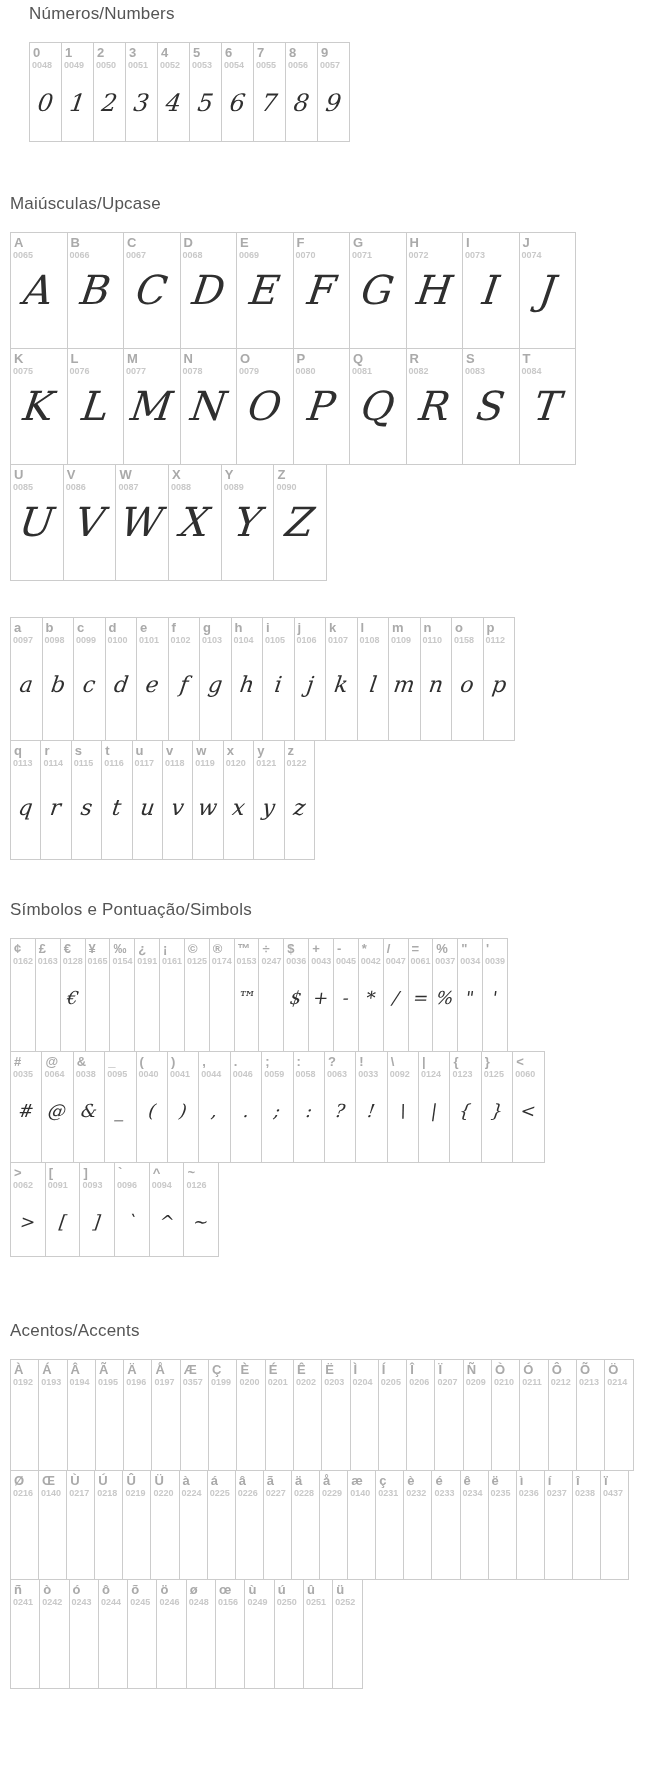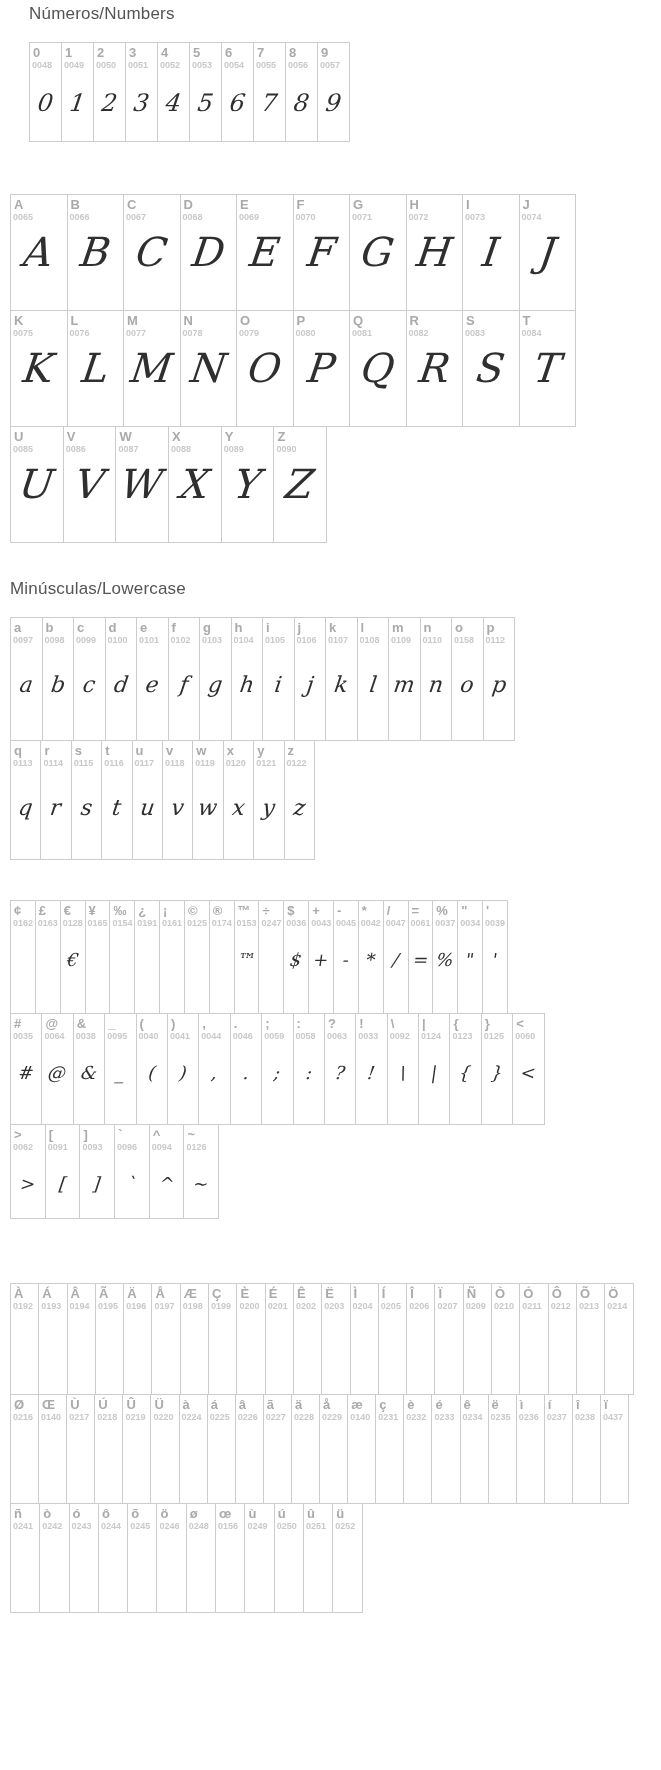--- a/index.html
+++ b/index.html
@@ -82,20 +82,21 @@
           <div class="cell" style="width: 33px; height: 100px;">
             <div class="cell-char">9</div>
             <div class="cell-code">0057</div>
             <div class="cell-glyph" style="font-size: 24px; top: 46px;">9</div>
           </div>
         </div>
       </div>
   </section>
 
   <section class="section s1">
+    <h2 class="heading">Maiúsculas/Upcase</h2>
     <div class="rows">
         <div class="row">
           <div class="cell" style="width: 57.5px; height: 117px;">
             <div class="cell-char">A</div>
             <div class="cell-code">0065</div>
             <div class="cell-glyph" style="font-size: 40px; top: 34px;">A</div>
           </div>
           <div class="cell" style="width: 57.5px; height: 117px;">
             <div class="cell-char">B</div>
             <div class="cell-code">0066</div>
@@ -223,21 +224,20 @@
           <div class="cell" style="width: 53.7px; height: 117px;">
             <div class="cell-char">Z</div>
             <div class="cell-code">0090</div>
             <div class="cell-glyph" style="font-size: 40px; top: 34px;">Z</div>
           </div>
         </div>
       </div>
   </section>
 
   <section class="section s2">
-    <h2 class="heading">Minúsculas/Lowercase</h2>
     <div class="rows">
         <div class="row">
           <div class="cell" style="width: 32.5px; height: 124px;">
             <div class="cell-char">a</div>
             <div class="cell-code">0097</div>
             <div class="cell-glyph" style="font-size: 22px; top: 54px;">a</div>
           </div>
           <div class="cell" style="width: 32.5px; height: 124px;">
             <div class="cell-char">b</div>
             <div class="cell-code">0098</div>
@@ -363,20 +363,21 @@
           <div class="cell" style="width: 31.4px; height: 120px;">
             <div class="cell-char">z</div>
             <div class="cell-code">0122</div>
             <div class="cell-glyph" style="font-size: 22px; top: 54px;">z</div>
           </div>
         </div>
       </div>
   </section>
 
   <section class="section s3">
+    <h2 class="heading">Símbolos e Pontuação/Simbols</h2>
     <div class="rows">
         <div class="row">
           <div class="cell" style="width: 25.85px; height: 114px;">
             <div class="cell-char">¢</div>
             <div class="cell-code">0162</div>
             <div class="cell-glyph" style="font-size: 18px; top: 48px;"></div>
           </div>
           <div class="cell" style="width: 25.85px; height: 114px;">
             <div class="cell-char">£</div>
             <div class="cell-code">0163</div>
@@ -589,20 +590,21 @@
           <div class="cell" style="width: 35.7px; height: 95px;">
             <div class="cell-char">~</div>
             <div class="cell-code">0126</div>
             <div class="cell-glyph" style="font-size: 18px; top: 48px;">~</div>
           </div>
         </div>
       </div>
   </section>
 
   <section class="section s4">
+    <h2 class="heading">Acentos/Accents</h2>
     <div class="rows">
         <div class="row">
           <div class="cell" style="width: 29.3px; height: 112px;">
             <div class="cell-char">À</div>
             <div class="cell-code">0192</div>
             <div class="cell-glyph" style="font-size: 18px; top: 48px;"></div>
           </div>
           <div class="cell" style="width: 29.3px; height: 112px;">
             <div class="cell-char">Á</div>
             <div class="cell-code">0193</div>
@@ -623,21 +625,21 @@
             <div class="cell-code">0196</div>
             <div class="cell-glyph" style="font-size: 18px; top: 48px;"></div>
           </div>
           <div class="cell" style="width: 29.3px; height: 112px;">
             <div class="cell-char">Å</div>
             <div class="cell-code">0197</div>
             <div class="cell-glyph" style="font-size: 18px; top: 48px;"></div>
           </div>
           <div class="cell" style="width: 29.3px; height: 112px;">
             <div class="cell-char">Æ</div>
-            <div class="cell-code">0198</div>
+            <div class="cell-code">0357</div>
             <div class="cell-glyph" style="font-size: 18px; top: 48px;"></div>
           </div>
           <div class="cell" style="width: 29.3px; height: 112px;">
             <div class="cell-char">Ç</div>
             <div class="cell-code">0199</div>
             <div class="cell-glyph" style="font-size: 18px; top: 48px;"></div>
           </div>
           <div class="cell" style="width: 29.3px; height: 112px;">
             <div class="cell-char">È</div>
             <div class="cell-code">0200</div>

